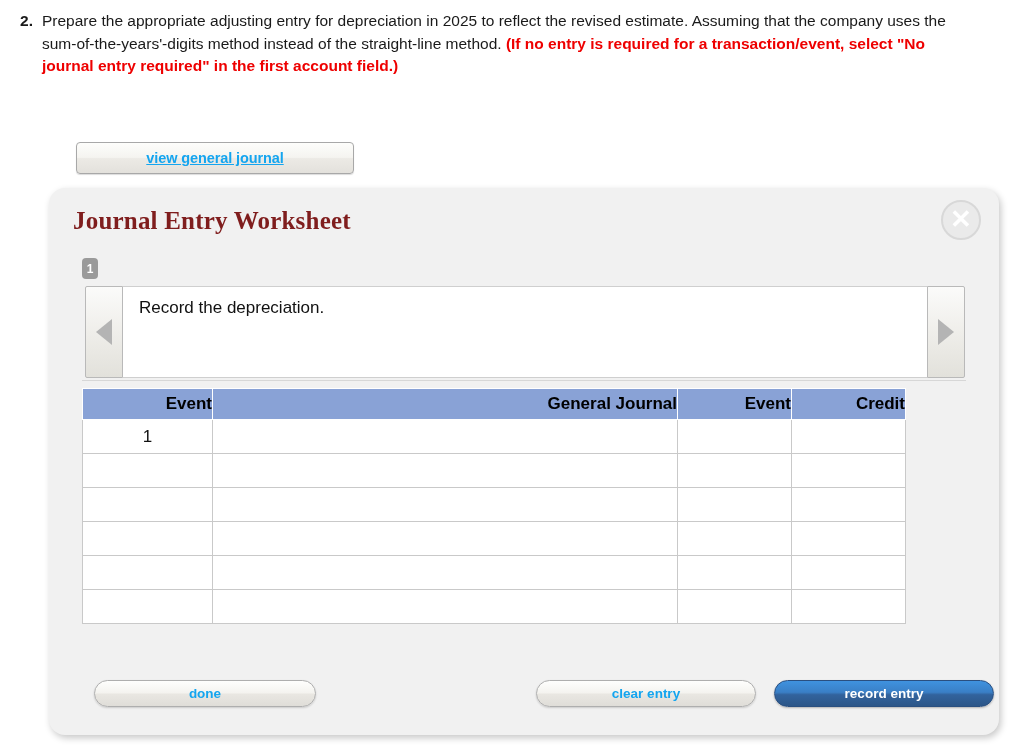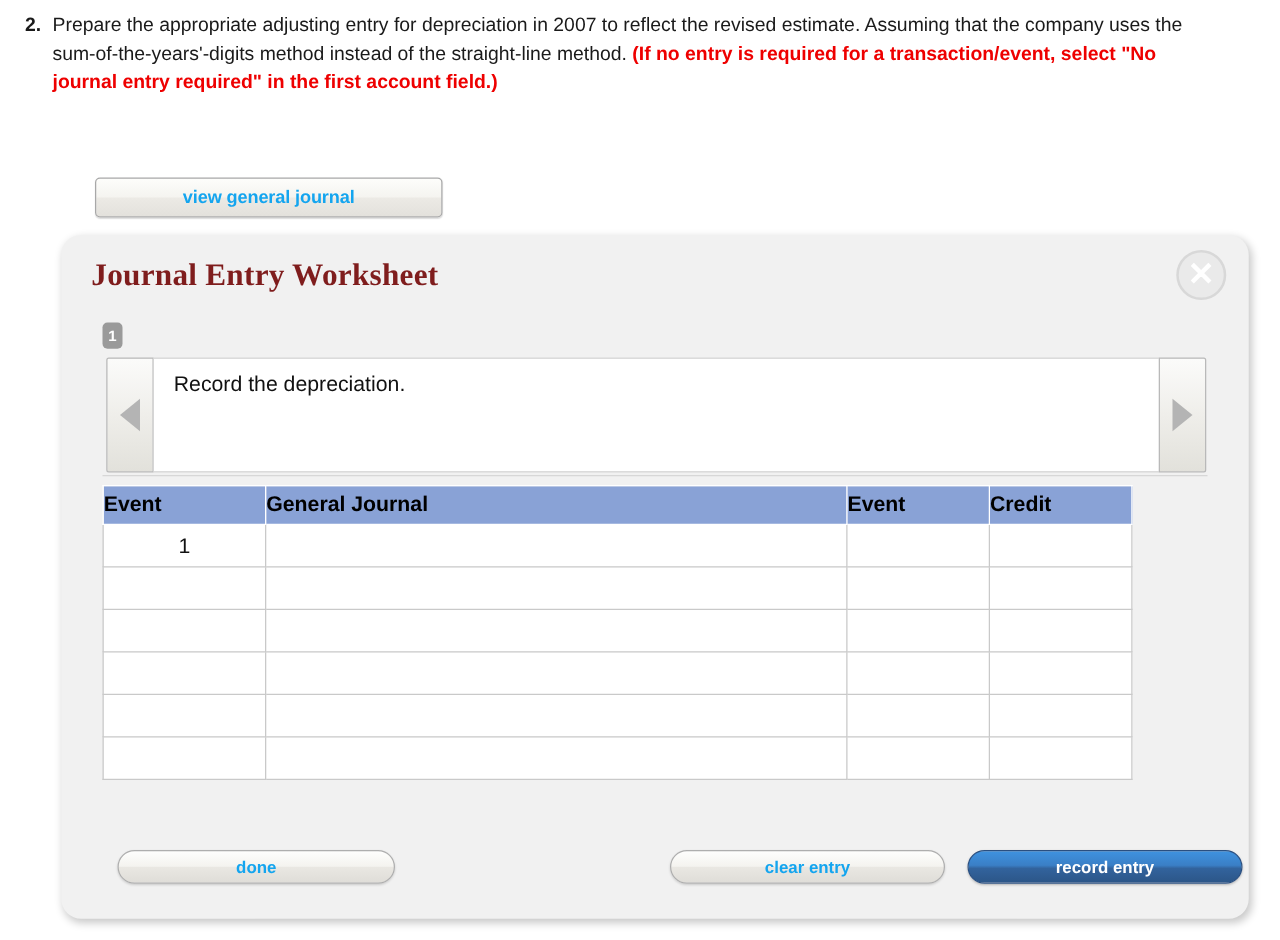--- a/index.html
+++ b/index.html
@@ -67,21 +67,21 @@
     background: linear-gradient(to bottom, #fdfdfb 0%, #f5f4f0 48%, #eceae5 52%, #e3e1dc 100%);
     color: #14a5ef;
     font-size: 14.5px;
     font-weight: bold;
     letter-spacing: -0.1px;
     box-shadow: 0 1px 1px rgba(0,0,0,0.14);
     cursor: pointer;
     white-space: nowrap;
   }
   #btn-view-transaction-list { min-width: 242px; }
-  #btn-view-general-journal  { min-width: 244px; }
+  #btn-view-general-journal  { min-width: 244px; text-decoration: underline; }
 
   
   #worksheet-panel {
     position: absolute;
     left: 49px;
     top: 188px;
     width: 950px;
     height: 547px;
     background: #f1f1f1;
     border-radius: 16px;
@@ -215,21 +215,21 @@
     border-collapse: collapse;
     table-layout: fixed;
   }
   #journal-table th {
     background: #89a2d6;
     color: #000000;
     font-size: 17px;
     font-weight: bold;
     height: 30px;
     border: 1px solid #ffffff;
-    text-align: left;
+    text-align: right;
     padding: 0;
   }
   #journal-table td {
     height: 33px;
     padding: 0;
     border: 1px solid #c9c9c9;
     background: #ffffff;
     vertical-align: middle;
   }
   td.event-cell {
@@ -295,21 +295,21 @@
   }
   #btn-done       { left: 45px;  width: 222px; }
   #btn-clear      { left: 487px; width: 220px; }
   #btn-record     { left: 725px; width: 220px; }
 </style>
 </head>
 <body>
 
 <div id="question-block">
   <div id="question-number">2.</div>
-  <div id="question-text"><span>Prepare the appropriate adjusting entry for depreciation in 2007 to reflect the revised estimate. Assuming that the company uses the sum-of-the-years'-digits method instead of the straight-line method. </span><span class="q-note">(If no entry is required for a transaction/event, select "No journal entry required" in the first account field.)</span></div>
+  <div id="question-text"><span>Prepare the appropriate adjusting entry for depreciation in 2025 to reflect the revised estimate. Assuming that the company uses the sum-of-the-years'-digits method instead of the straight-line method. </span><span class="q-note">(If no entry is required for a transaction/event, select "No journal entry required" in the first account field.)</span></div>
 </div>
 
 <div id="top-buttons">
   <div class="link-button" id="btn-view-general-journal">view general journal</div>
 </div>
 
 <div id="worksheet-panel">
 
   <div id="panel-title">Journal Entry Worksheet</div>
 

